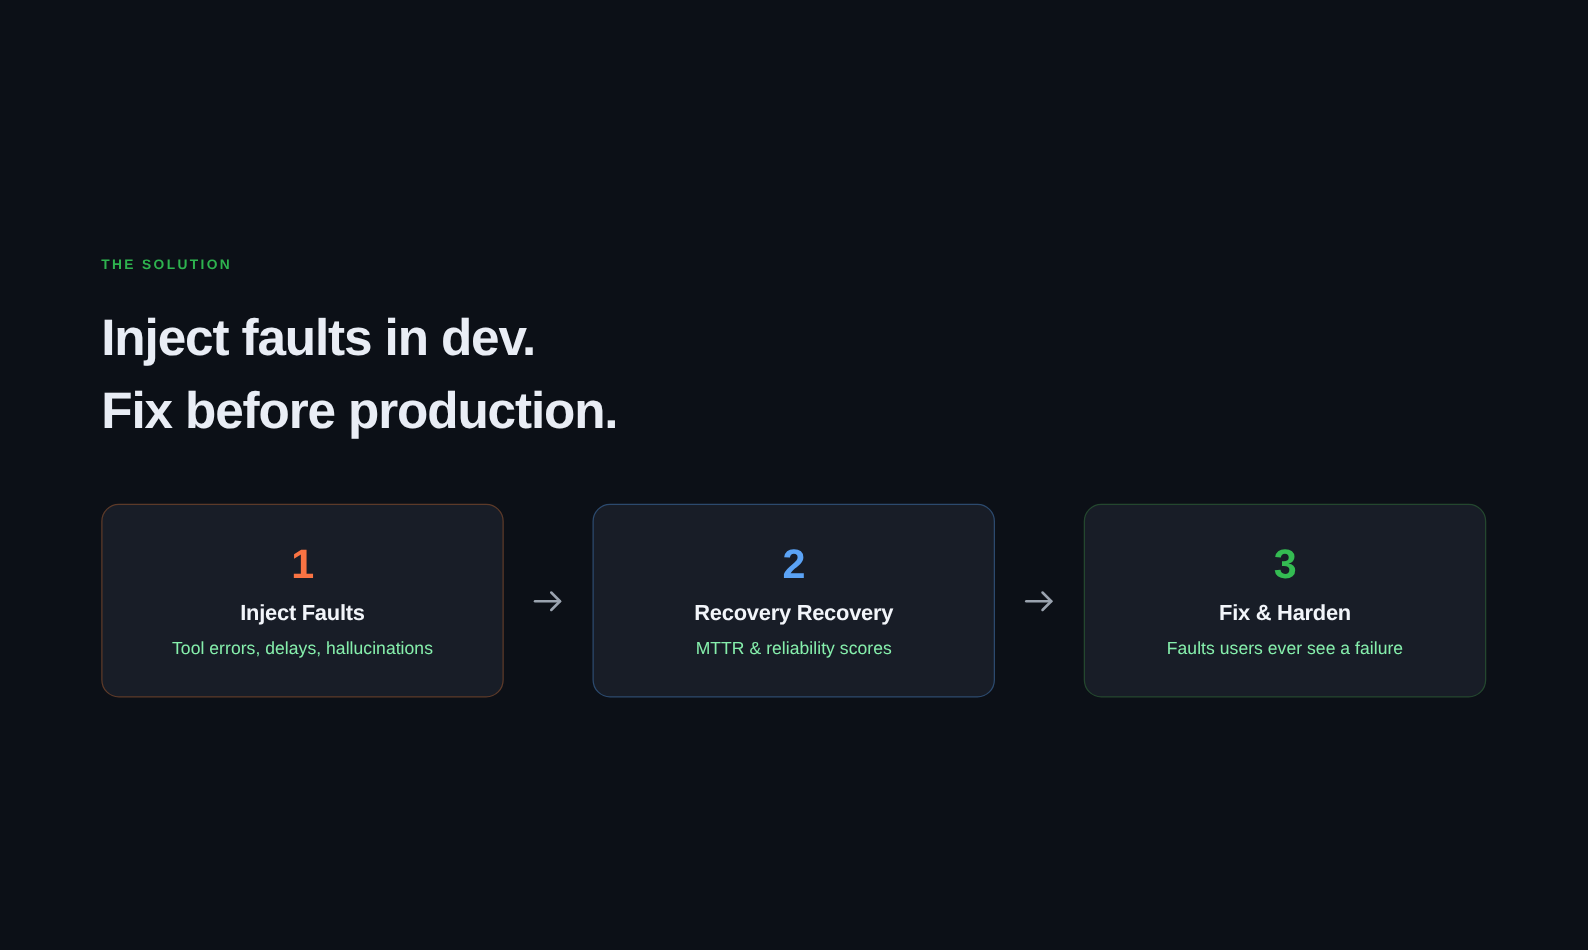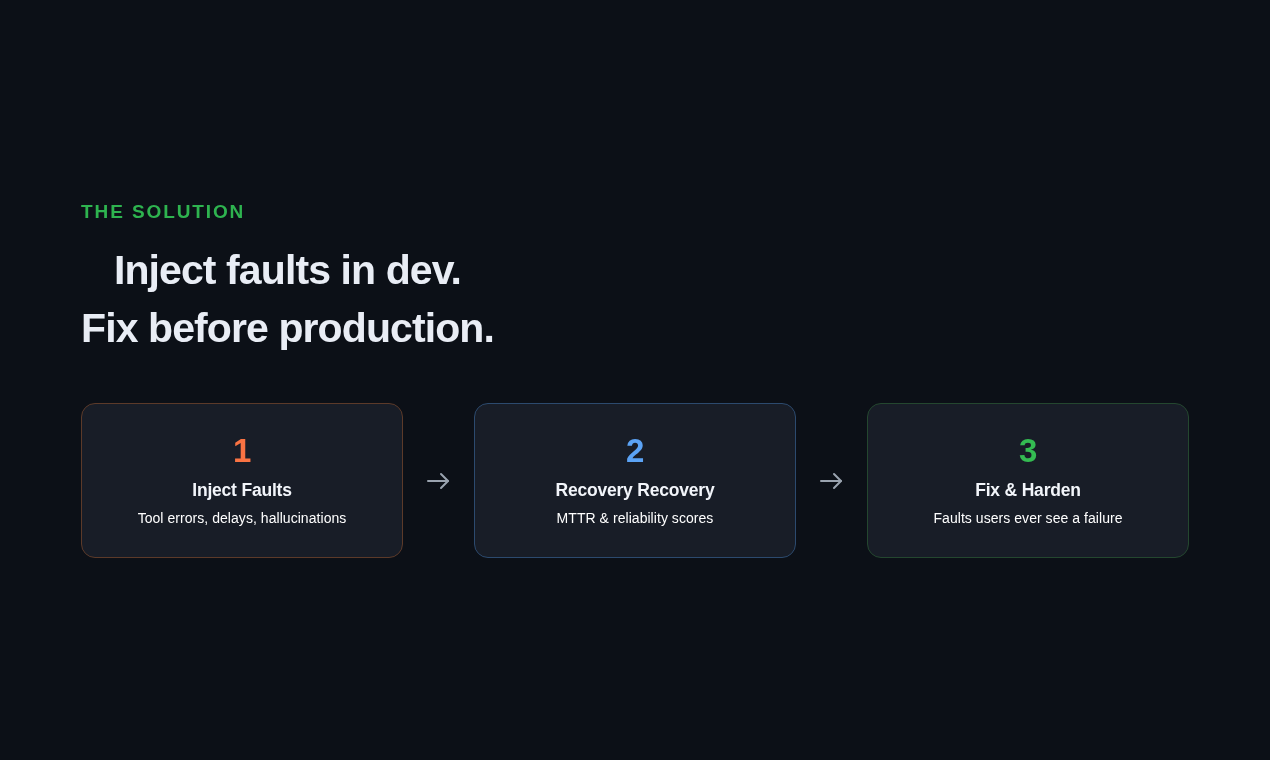--- a/index.html
+++ b/index.html
@@ -22,40 +22,39 @@
     top: 0;
     width: 1270px;
     height: 760px;
   }
 
   
   .eyebrow {
     position: absolute;
     left: 81px;
     top: 203px;
-    font-size: 19px;
+    font-size: 11px;
     font-weight: bold;
     letter-spacing: 1.9px;
     color: #2eb34f;
     line-height: 18px;
     white-space: nowrap;
   }
 
   
   .headline {
     position: absolute;
     left: 81px;
     top: 241px;
     font-size: 41px;
     font-weight: bold;
     color: #e9edf5;
     letter-spacing: -0.9px;
     line-height: 58px;
     white-space: nowrap;
-    text-align: center;
   }
   .headline .line {
     display: block;
   }
 
   
   .steps {
     position: absolute;
     left: 81px;
     top: 402px;
@@ -101,21 +100,21 @@
     line-height: 22px;
     letter-spacing: -0.2px;
     margin-bottom: 7px;
     white-space: nowrap;
     text-align: right;
   }
 
   .card-desc {
     font-size: 14px;
     font-weight: normal;
-    color: #ffffff;
+    color: #86efac;
     line-height: 20px;
     letter-spacing: 0.05px;
     white-space: nowrap;
   }
 
   .arrow {
     flex: 0 0 auto;
     width: 34px;
     height: 34px;
     display: flex;

